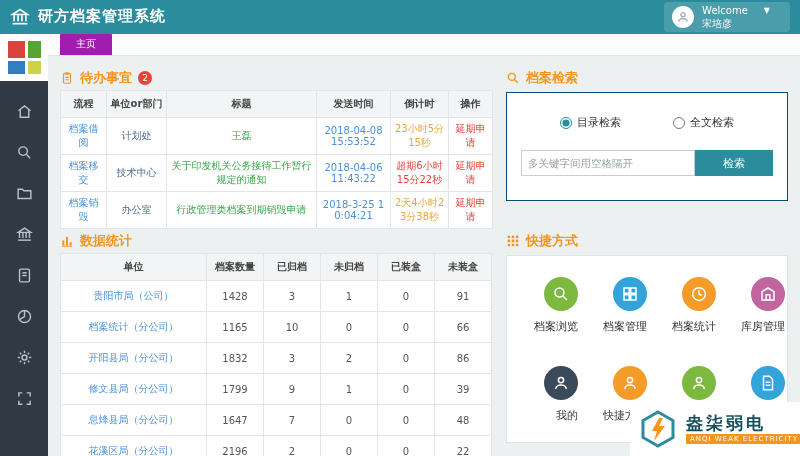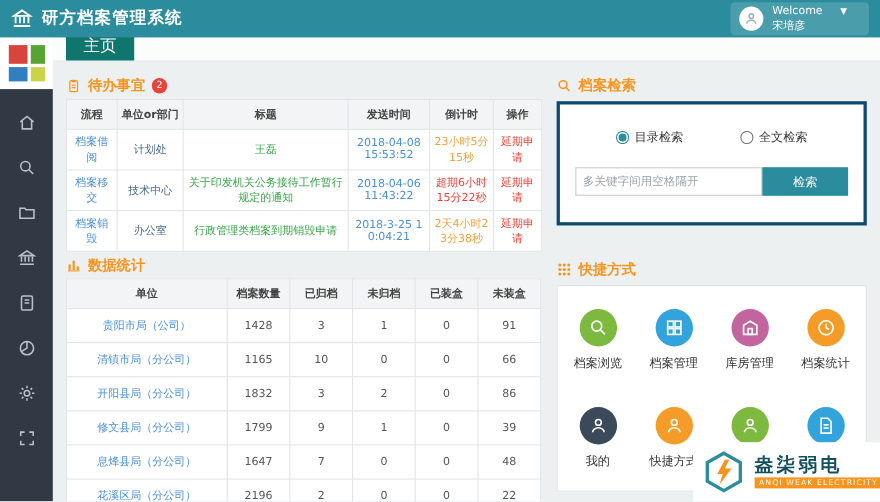--- a/index.html
+++ b/index.html
@@ -13,21 +13,21 @@
   .brand-title{font-size:15px;font-weight:bold;letter-spacing:1px}
   .user-chip{display:flex;align-items:center;gap:8px;background:rgba(255,255,255,.15);border-radius:4px;padding:2px 20px 2px 8px;color:#fff;height:30px;cursor:pointer}
   .avatar{width:22px;height:22px;border-radius:50%;background:#fff;display:flex;align-items:center;justify-content:center;color:#9fb0ba;flex:none}
   .avatar svg{width:14px;height:14px}
   .user-text{display:flex;flex-direction:column;font-size:10px;line-height:13px}
   .welcome-line{display:flex;align-items:flex-start}
   .caret{margin-left:16px;font-size:8px}
 
   
   .tabbar{position:absolute;top:34px;left:48px;right:0;height:22px;background:#fbfcfc;border-bottom:1px solid #e2e5e7;display:flex;align-items:flex-end;padding-left:12px;z-index:4}
-  .tab{background:#0f766e;color:#fff;font-size:15px;padding:4px 16px;border-radius:2px 2px 0 0;cursor:pointer}
+  .tab{background:#a21caf;color:#fff;font-size:10px;padding:4px 16px;border-radius:2px 2px 0 0;cursor:pointer}
 
   
   .logo-grid{position:absolute;top:34px;left:0;width:48px;height:47px;background:#fff;display:grid;grid-template-columns:17px 13px;grid-template-rows:17px 13px;gap:3px;justify-content:center;align-content:center;z-index:5}
   .sq{display:block}
   .sq.red{background:#d8453c}
   .sq.green{background:#57a334}
   .sq.blue{background:#2f7fc1}
   .sq.yellow{background:#cbd34a}
 
   
@@ -62,33 +62,33 @@
   .c-count{color:#f0a23c}
   .c-count.overdue{color:#e6443a}
   .c-action{color:#e6443a;cursor:pointer}
 
   .stats-head{}
   .stats-table th:nth-child(1),.stats-table td:nth-child(1){width:146px}
   .stats-table td{padding:8px 3px}
   .c-unit{color:#4a90d9;cursor:pointer}
 
   
-  .search-card{background:#fff;border:3px solid #0c4a6e;margin-top:2px;padding:22px 14px 24px}
+  .search-card{background:#fff;border:1px solid #0c4a6e;margin-top:2px;padding:22px 14px 24px}
   .radio-row{display:flex;justify-content:center;gap:52px;font-size:11px;color:#333;margin-bottom:20px}
   .radio-row label{display:flex;align-items:center;gap:5px;cursor:pointer}
   input[type=radio]{accent-color:#2b8c9d;width:12px;height:12px}
   .search-row{display:flex}
   .search-input{flex:1;height:26px;border:1px solid #c9ced1;padding:0 6px;font-size:10.5px;color:#333;outline:none;min-width:0;font-family:inherit}
   .search-input::placeholder{color:#9aa3a8}
   .search-btn{width:78px;height:26px;background:#2b8c9d;color:#fff;border:none;font-size:11px;cursor:pointer;font-family:inherit}
 
   
   .sc-head{margin-top:28px}
   .sc-card{background:#fff;border:1px solid #dfe3e5;margin-top:2px;display:grid;grid-template-columns:repeat(4,1fr);padding:4px 2px}
-  .sc-item{display:flex;flex-direction:column;align-items:center;gap:8px;padding:17px 0 15px;cursor:pointer}
+  .sc-item{display:flex;flex-direction:column;align-items:flex-end;gap:8px;padding:17px 0 15px;cursor:pointer}
   .sc-circle{width:34px;height:34px;border-radius:50%;display:flex;align-items:center;justify-content:center;color:#fff;flex:none}
   .sc-circle svg{width:18px;height:18px;display:block}
   .sc-label{font-size:11px;color:#333;white-space:nowrap}
 
   
   .watermark{position:absolute;right:0;bottom:0;width:170px;height:54px;background:#fff;display:flex;align-items:center;gap:8px;padding:6px 8px;z-index:9}
   .wm-logo svg{width:40px;height:40px;display:block}
   .wm-text{display:flex;flex-direction:column;gap:1px}
   .wm-cn{font-size:17px;font-weight:bold;color:#14505c;letter-spacing:3px;line-height:19px}
   .wm-en{font-size:7px;color:#fff;background:#f7941e;padding:1px 4px;letter-spacing:1px;white-space:nowrap;align-self:flex-start}
@@ -281,21 +281,21 @@
         <tbody>
             <tr>
               <td class="c-unit">贵阳市局（公司）</td>
               <td>1428</td>
               <td>3</td>
               <td>1</td>
               <td>0</td>
               <td>91</td>
             </tr>
             <tr>
-              <td class="c-unit">清镇市局（分公司）</td>
+              <td class="c-unit">档案统计（分公司）</td>
               <td>1165</td>
               <td>10</td>
               <td>0</td>
               <td>0</td>
               <td>66</td>
             </tr>
             <tr>
               <td class="c-unit">开阳县局（分公司）</td>
               <td>1832</td>
               <td>3</td>
@@ -389,36 +389,36 @@
               <svg viewBox="0 0 24 24" fill="none" stroke="currentColor" stroke-width="2">
                 <rect x="4" y="4" width="7" height="7"></rect>
                 <rect x="13" y="4" width="7" height="7"></rect>
                 <rect x="4" y="13" width="7" height="7"></rect>
                 <rect x="13" y="13" width="7" height="7"></rect>
               </svg>
             </span>
             <span class="sc-label">档案管理</span>
           </div>
           <div class="sc-item">
+            <span class="sc-circle" style="background:#f49c27">
+              <svg viewBox="0 0 24 24" fill="none" stroke="currentColor" stroke-width="2">
+                <circle cx="12" cy="12" r="8.5"></circle>
+                <path d="M12 7 V12 L15.5 14"></path>
+              </svg>
+            </span>
+            <span class="sc-label">档案统计</span>
+          </div>
+          <div class="sc-item">
             <span class="sc-circle" style="background:#c2659f">
               <svg viewBox="0 0 24 24" fill="none" stroke="currentColor" stroke-width="2">
                 <path d="M4 20 V9 L12 4 L20 9 V20 Z"></path>
                 <rect x="9.5" y="13" width="5" height="7"></rect>
               </svg>
             </span>
             <span class="sc-label">库房管理</span>
-          </div>
-          <div class="sc-item">
-            <span class="sc-circle" style="background:#f49c27">
-              <svg viewBox="0 0 24 24" fill="none" stroke="currentColor" stroke-width="2">
-                <circle cx="12" cy="12" r="8.5"></circle>
-                <path d="M12 7 V12 L15.5 14"></path>
-              </svg>
-            </span>
-            <span class="sc-label">档案统计</span>
           </div>
           <div class="sc-item">
             <span class="sc-circle" style="background:#3b4a5a">
               <svg viewBox="0 0 24 24" fill="none" stroke="currentColor" stroke-width="2">
                 <circle cx="12" cy="8" r="3.5"></circle>
                 <path d="M5 20 a7 5.5 0 0 1 14 0"></path>
               </svg>
             </span>
             <span class="sc-label">我的</span>
           </div>

